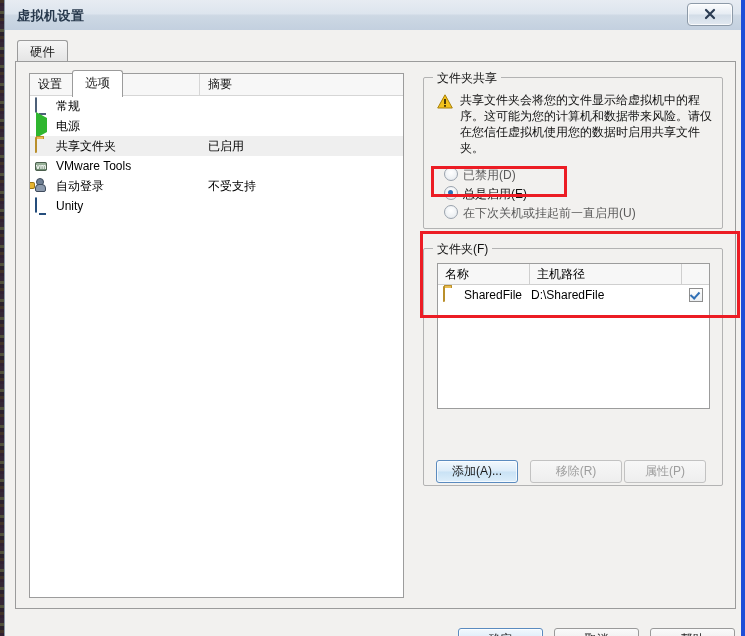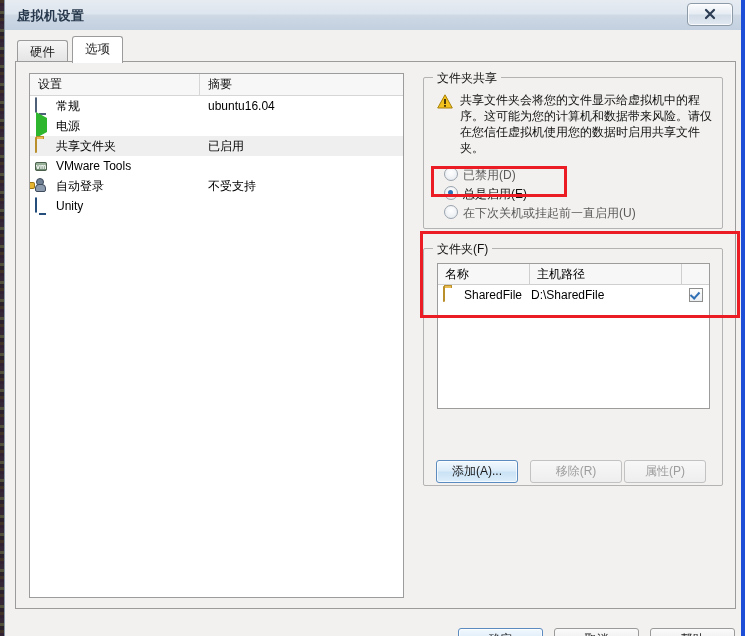--- a/index.html
+++ b/index.html
@@ -103,21 +103,21 @@
   }
   .tab.active {
     top: 0;
     height: 27px;
     line-height: 25px;
     background: #ffffff;
     border-color: #9b9b9b;
     z-index: 3;
   }
   #tab-hardware { left: 2px; }
-  #tab-options  { left: 57px; }
+  #tab-options  { left: 57px; margin-top: 34px; }
 
   #tabpanel {
     position: absolute;
     left: 10px; top: 31px;
     width: 721px;
     height: 548px;
     background: #f2f1ef;
     border: 1px solid #9b9b9b;
     box-sizing: border-box;
     text-decoration: underline;
@@ -416,21 +416,20 @@
 
       <div id="settings-list">
         <div id="list-header">
           <div class="col-head name">设置</div>
           <div class="col-head summary">摘要</div>
         </div>
 
         <div class="list-row">
           <span class="row-icon"><span class="ic-monitor"></span></span>
           <span class="row-label">常规</span>
-          <span class="row-summary">ubuntu16.04</span>
         </div>
 
         <div class="list-row">
           <span class="row-icon"><span class="ic-play"></span></span>
           <span class="row-label">电源</span>
           <span class="row-summary"></span>
         </div>
 
         <div class="list-row selected">
           <span class="row-icon"><span class="ic-folder"></span></span>

